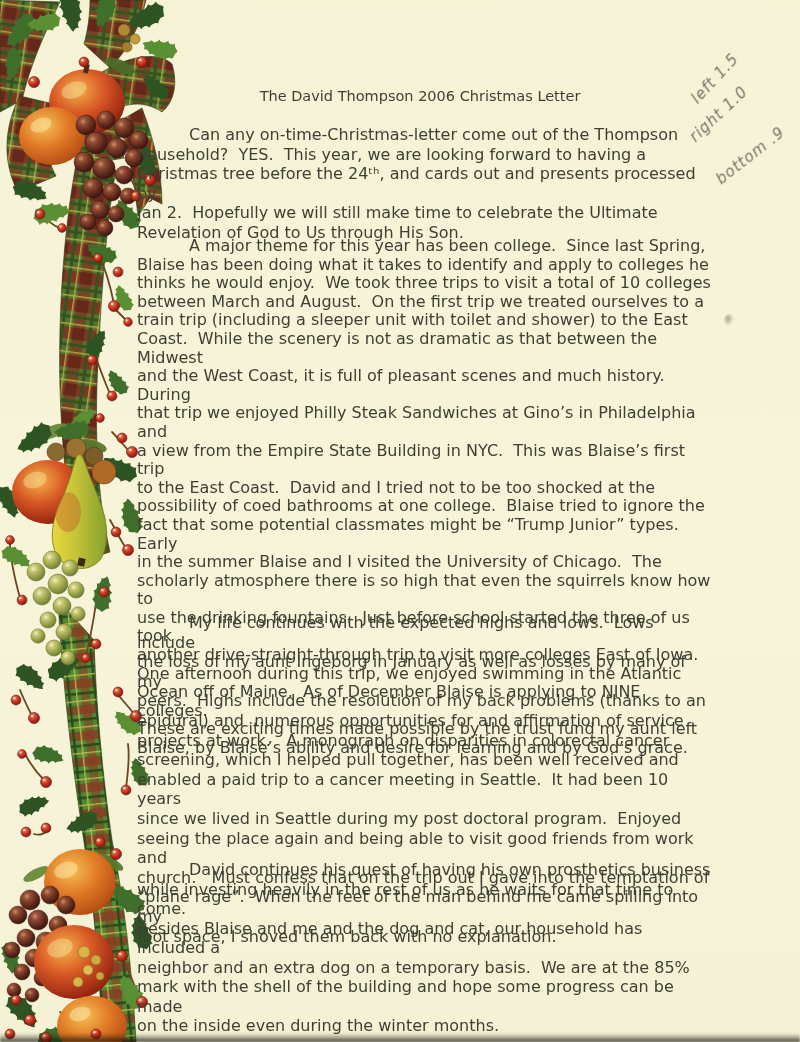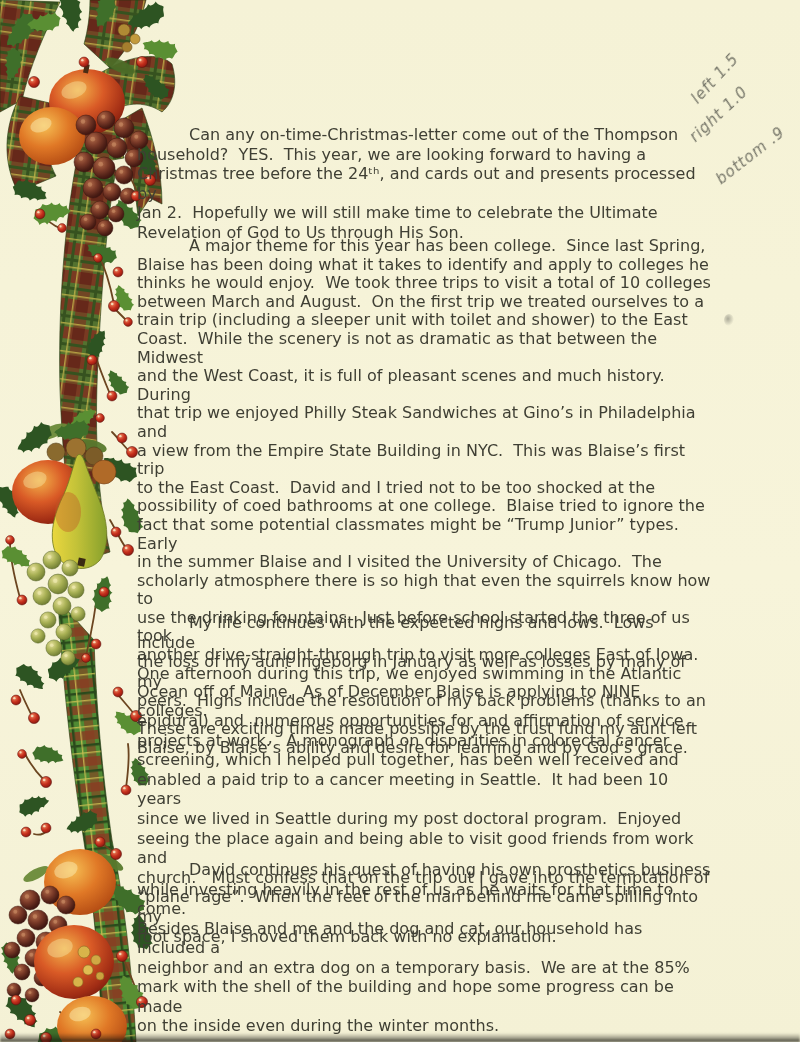--- a/index.html
+++ b/index.html
@@ -295,20 +295,21 @@
       <use href="#berry" transform="translate(122,956)"></use>
       <use href="#berry" transform="translate(142,1002)"></use>
       <use href="#berry" transform="translate(16,1000) scale(.9)"></use>
       <use href="#berry" transform="translate(30,1020)"></use>
       <use href="#berry" transform="translate(10,1034) scale(.9)"></use>
       <use href="#berry" transform="translate(46,1038)"></use>
       <use href="#berry" transform="translate(96,1034) scale(.9)"></use>
     </g>
   </svg>
 
+  <div class="title">The David Thompson 2006 Christmas Letter</div>
   <div class="para p1">Can any on-time-Christmas-letter come out of the Thompson
 household?  YES.  This year, we are looking forward to having a
 Christmas tree before the 24ᵗʰ, and cards out and presents processed by
 Jan 2.  Hopefully we will still make time to celebrate the Ultimate
 Revelation of God to Us through His Son.</div>
   <div class="para p2">A major theme for this year has been college.  Since last Spring,
 Blaise has been doing what it takes to identify and apply to colleges he
 thinks he would enjoy.  We took three trips to visit a total of 10 colleges
 between March and August.  On the first trip we treated ourselves to a
 train trip (including a sleeper unit with toilet and shower) to the East

